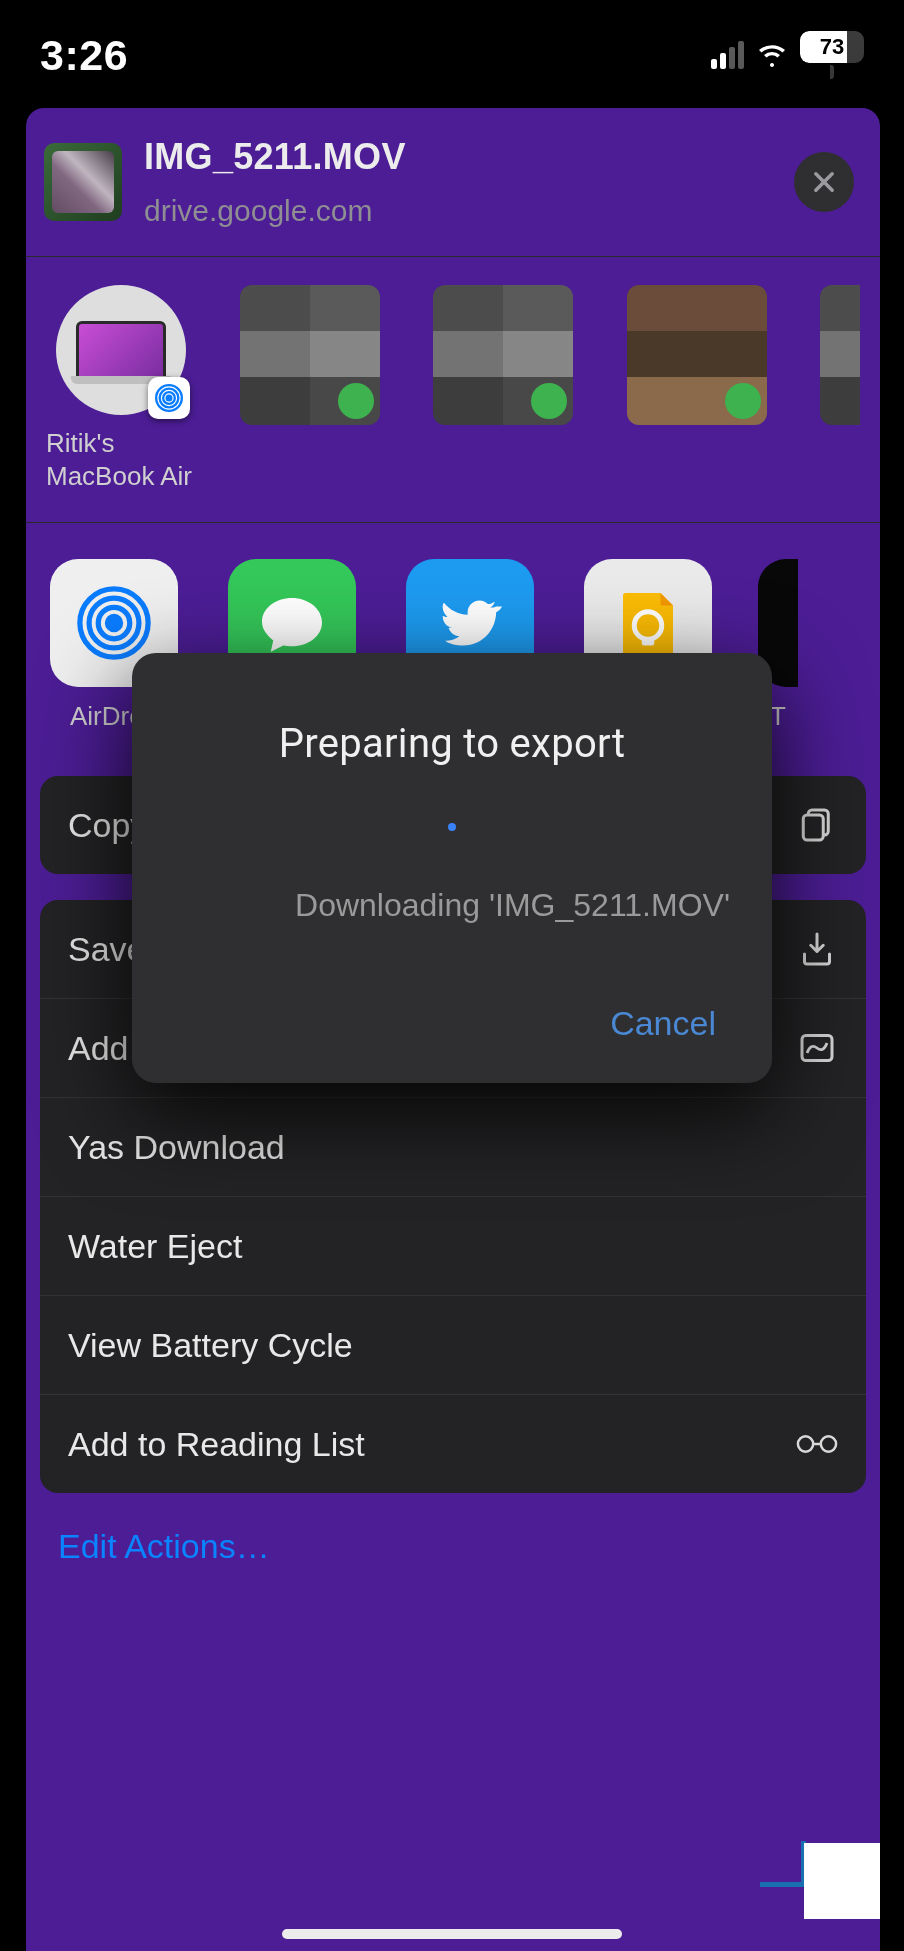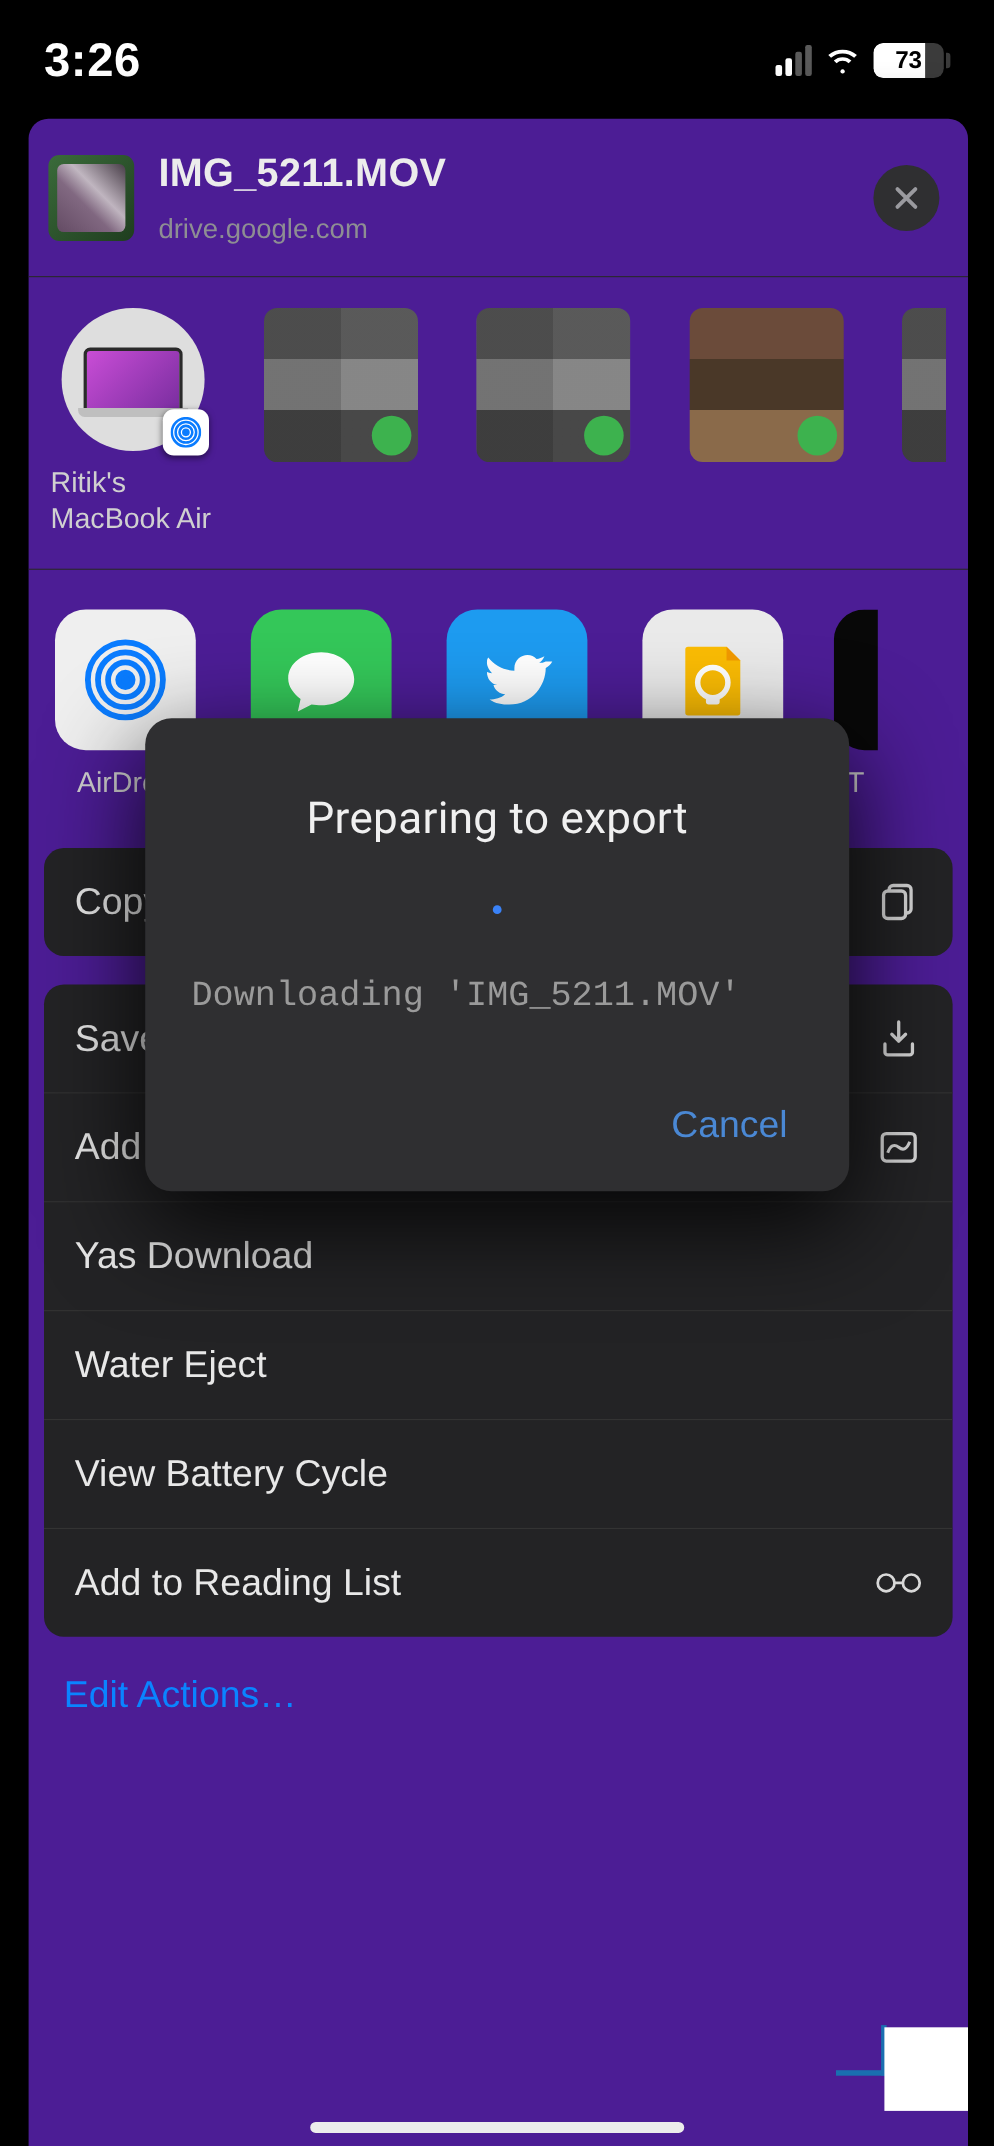--- a/index.html
+++ b/index.html
@@ -6,36 +6,36 @@
   html, body { width: 904px; height: 1951px; background: #000; color: #e6e6e6; overflow: hidden; }
 
   
   .status-bar { display:flex; justify-content:space-between; align-items:center; padding: 28px 40px 10px 40px; height: 92px; }
   .status-time { font-size: 43px; font-weight: 600; color: #fff; letter-spacing:0.5px; }
   .status-right { display:flex; align-items:center; gap:12px; }
   .signal-bars { display:flex; align-items:flex-end; gap:3px; height:28px; }
   .signal-bars span { width:6px; background:#5a5a5a; border-radius:2px; }
   .signal-bars span.on { background:#fff; }
   .wifi-ico { width:32px; height:24px; position:relative; }
-  .battery { display:flex; align-items:center; gap:2px; }
+  .battery { display:flex; align-items:center; gap:2px;flex-direction:column; }
   .battery-body { width:64px; height:32px; border-radius:9px; background:#3b3b3b; position:relative; overflow:hidden; display:flex; align-items:center; justify-content:center; }
   .battery-fill { position:absolute; left:0; top:0; bottom:0; width:73%; background:#fff; border-radius:9px 0 0 9px;}
   .battery-text { position:relative; font-size:22px; font-weight:600; color:#000; z-index:1; }
   .battery-tip { width:4px; height:14px; background:#3b3b3b; border-radius:0 3px 3px 0; }
 
   
   .share-sheet { position:absolute; left:26px; right:24px; top:108px; bottom:0; background:#4c1d95; border-radius:18px 18px 0 0; box-shadow:0 -4px 40px rgba(0,0,0,0.8); overflow:hidden; }
 
   
   .file-header { display:flex; align-items:center; gap:22px; padding:28px 26px 28px 18px; border-bottom:1px solid #2a2a2a; }
   .file-thumb { width:78px; height:78px; border-radius:10px; background:linear-gradient(135deg,#3a6b3a,#1f3d1f); position:relative; overflow:hidden; }
   .file-thumb::after{content:"";position:absolute;inset:8px;background:linear-gradient(45deg,#6a4a6a 0%,#8a6a8a 40%,#d0c0d0 60%,#4a3a4a 100%);border-radius:6px;opacity:0.9;}
   .file-meta { flex:1; }
   .file-name { font-size:36px; font-weight:600; color:#ececec; letter-spacing:0.3px; }
-  .file-src { font-size:25px; color:#8e8e93; margin-top:16px; }
+  .file-src { font-size:30px; color:#8e8e93; margin-top:16px; }
   .close-btn { width:60px; height:60px; border-radius:50%; background:#2f2f31; display:flex; align-items:center; justify-content:center; }
   .close-btn svg { width:28px; height:28px; }
 
   
   .targets-row { display:flex; gap:44px; padding:28px 20px 30px 20px; overflow:hidden; border-bottom:1px solid #2a2a2a; }
   .target { width:150px; text-align:left; }
   .target-bubble { width:130px;height:130px;border-radius:50%;background:#dedede;margin:0 auto 12px;display:flex;align-items:center;justify-content:center;position:relative;}
   .target-bubble .macbook { width:90px;height:58px;background:linear-gradient(135deg,#c94dd6,#7a2ea0);border-radius:6px 6px 2px 2px;border:3px solid #2a2a2a;position:relative;}
   .target-bubble .macbook::after{content:"";position:absolute;left:-8px;right:-8px;bottom:-8px;height:8px;background:#bfbfbf;border-radius:0 0 6px 6px;}
   .target-bubble .airdrop-badge{position:absolute;right:-4px;bottom:-4px;width:42px;height:42px;border-radius:10px;background:#fff;display:flex;align-items:center;justify-content:center;box-shadow:0 2px 6px rgba(0,0,0,0.5);}
@@ -65,21 +65,21 @@
   .action-row:first-child { border-top:none; }
   .action-row .ricon { width:42px; height:42px; display:flex;align-items:center;justify-content:center;}
   .edit-actions { margin:34px 0 0 32px; font-size:34px; color:#0a84ff; font-weight:400;}
 
   
   .modal-overlay { position:absolute; inset:0; display:flex; align-items:center; justify-content:center; pointer-events:none;}
   .modal { width:640px; background:#2f2f31; border-radius:24px; padding:48px 42px 30px 42px; box-shadow:0 30px 90px rgba(0,0,0,0.85); pointer-events:all; position:relative; top:-108px;}
   .modal-title { text-align:center; font-size:40px; font-weight:400; color:#f0f0f0; font-family:"Google Sans","Roboto",sans-serif; letter-spacing:0.3px;margin-top:19px;}
   .modal-spinner { height:120px; display:flex;align-items:center;justify-content:center;}
   .modal-spinner .dot { width:8px;height:8px;border-radius:50%;background:#3a82f7;}
-  .modal-body { text-align:left; font-size:32px; color:#9a9a9a;font-family:Liberation Mono, monospace; }
+  .modal-body { text-align:right; font-size:32px; color:#9a9a9a; }
   .modal-footer { text-align:right; margin-top:70px; }
   .modal-cancel { font-size:34px; color:#4a88d4; font-weight:500; background:none;border:none; padding:10px 14px;}
 
   
   .home-indicator { position:absolute; bottom:12px; left:50%; transform:translateX(-50%); width:340px; height:10px; background:#ececec; border-radius:6px; z-index:50;}
 
   
   .wm { position:absolute; right:0; bottom:32px; width:76px; height:76px; background:#fff;}
   .wm-outline { position:absolute; right:74px; bottom:64px; width:46px; height:46px; border:5px solid #1a6fb0; border-left:none; border-top:none;}
 </style>

